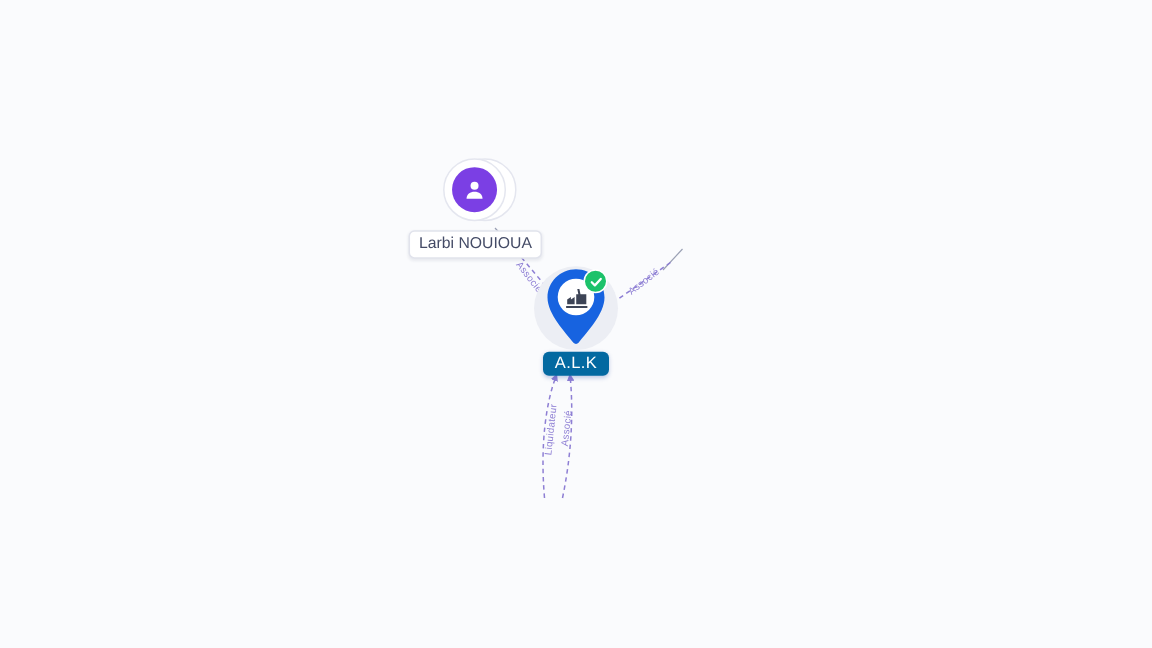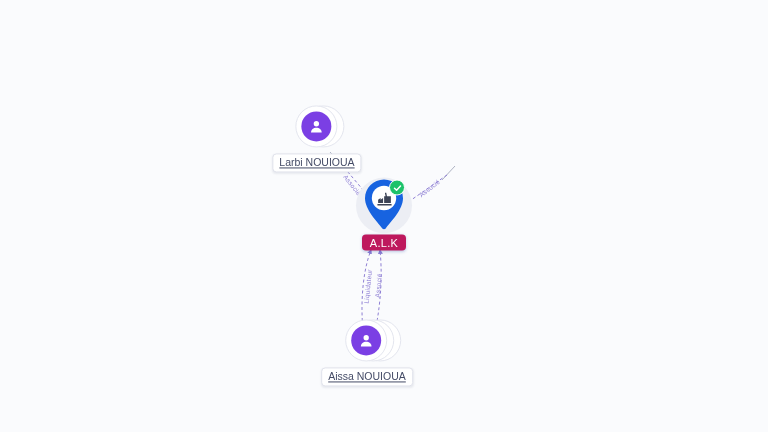--- a/index.html
+++ b/index.html
@@ -79,21 +79,20 @@
     margin-top: 4px;
     background: #ffffff;
     border: 1px solid #e1e3ec;
     border-radius: 4px;
     padding: 2px 6px;
     font-size: 10.5px;
     color: #444b66;
     white-space: nowrap;
     box-shadow: 0 1px 2px rgba(30,40,80,0.08);
     line-height: 1.25;
-    text-decoration: underline;
   }
 
   
   .company-node {
     position: absolute;
     transform: translate(-50%, -50%);
     display: flex;
     flex-direction: column;
     align-items: center;
   }
@@ -133,21 +132,21 @@
     border-radius: 50%;
     background: #1cc26a;
     border: 1.5px solid #ffffff;
     display: flex;
     align-items: center;
     justify-content: center;
     z-index: 6;
   }
   .company-chip {
     margin-top: 1px;
-    background: #be185d;
+    background: #0369a1;
     color: #ffffff;
     border-radius: 4px;
     padding: 2px 8px;
     font-size: 11px;
     letter-spacing: 0.3px;
     white-space: nowrap;
     box-shadow: 0 1px 3px rgba(20,60,160,0.25);
   }
 
   
@@ -201,34 +200,20 @@
         <svg width="16" height="16" viewBox="0 0 24 24" fill="#ffffff">
           <circle cx="12" cy="8" r="4"></circle>
           <path d="M4 21c0-4.4 3.6-7 8-7s8 2.6 8 7z"></path>
         </svg>
       </div>
     </div>
     <div class="node-label">Larbi NOUIOUA</div>
   </div>
 
 
-  <div class="node" style="left:367px; top:353px;">
-    <div class="person-stack">
-      <div class="ring r3"></div>
-      <div class="ring r2"></div>
-      <div class="ring r1"></div>
-      <div class="avatar-circle">
-        <svg width="16" height="16" viewBox="0 0 24 24" fill="#ffffff">
-          <circle cx="12" cy="8" r="4"></circle>
-          <path d="M4 21c0-4.4 3.6-7 8-7s8 2.6 8 7z"></path>
-        </svg>
-      </div>
-    </div>
-    <div class="node-label">Aissa NOUIOUA</div>
-  </div>
 
   <div class="company-node" style="left:384px; top:214px;">
     <div class="company-halo">
       <div class="pin">
         <svg width="42" height="52" viewBox="0 0 42 52">
           <path d="M21 1 C10.5 1 2 9.4 2 19.8 C2 31 14 43 19.3 50 C20.1 51 21.9 51 22.7 50 C28 43 40 31 40 19.8 C40 9.4 31.5 1 21 1 Z" fill="#1763e0"></path>
           <circle cx="21" cy="19.5" r="12.2" fill="#ffffff"></circle>
         </svg>
         <div class="pin-glyph">
           <svg width="17" height="17" viewBox="0 0 24 24" fill="#3d4456">

